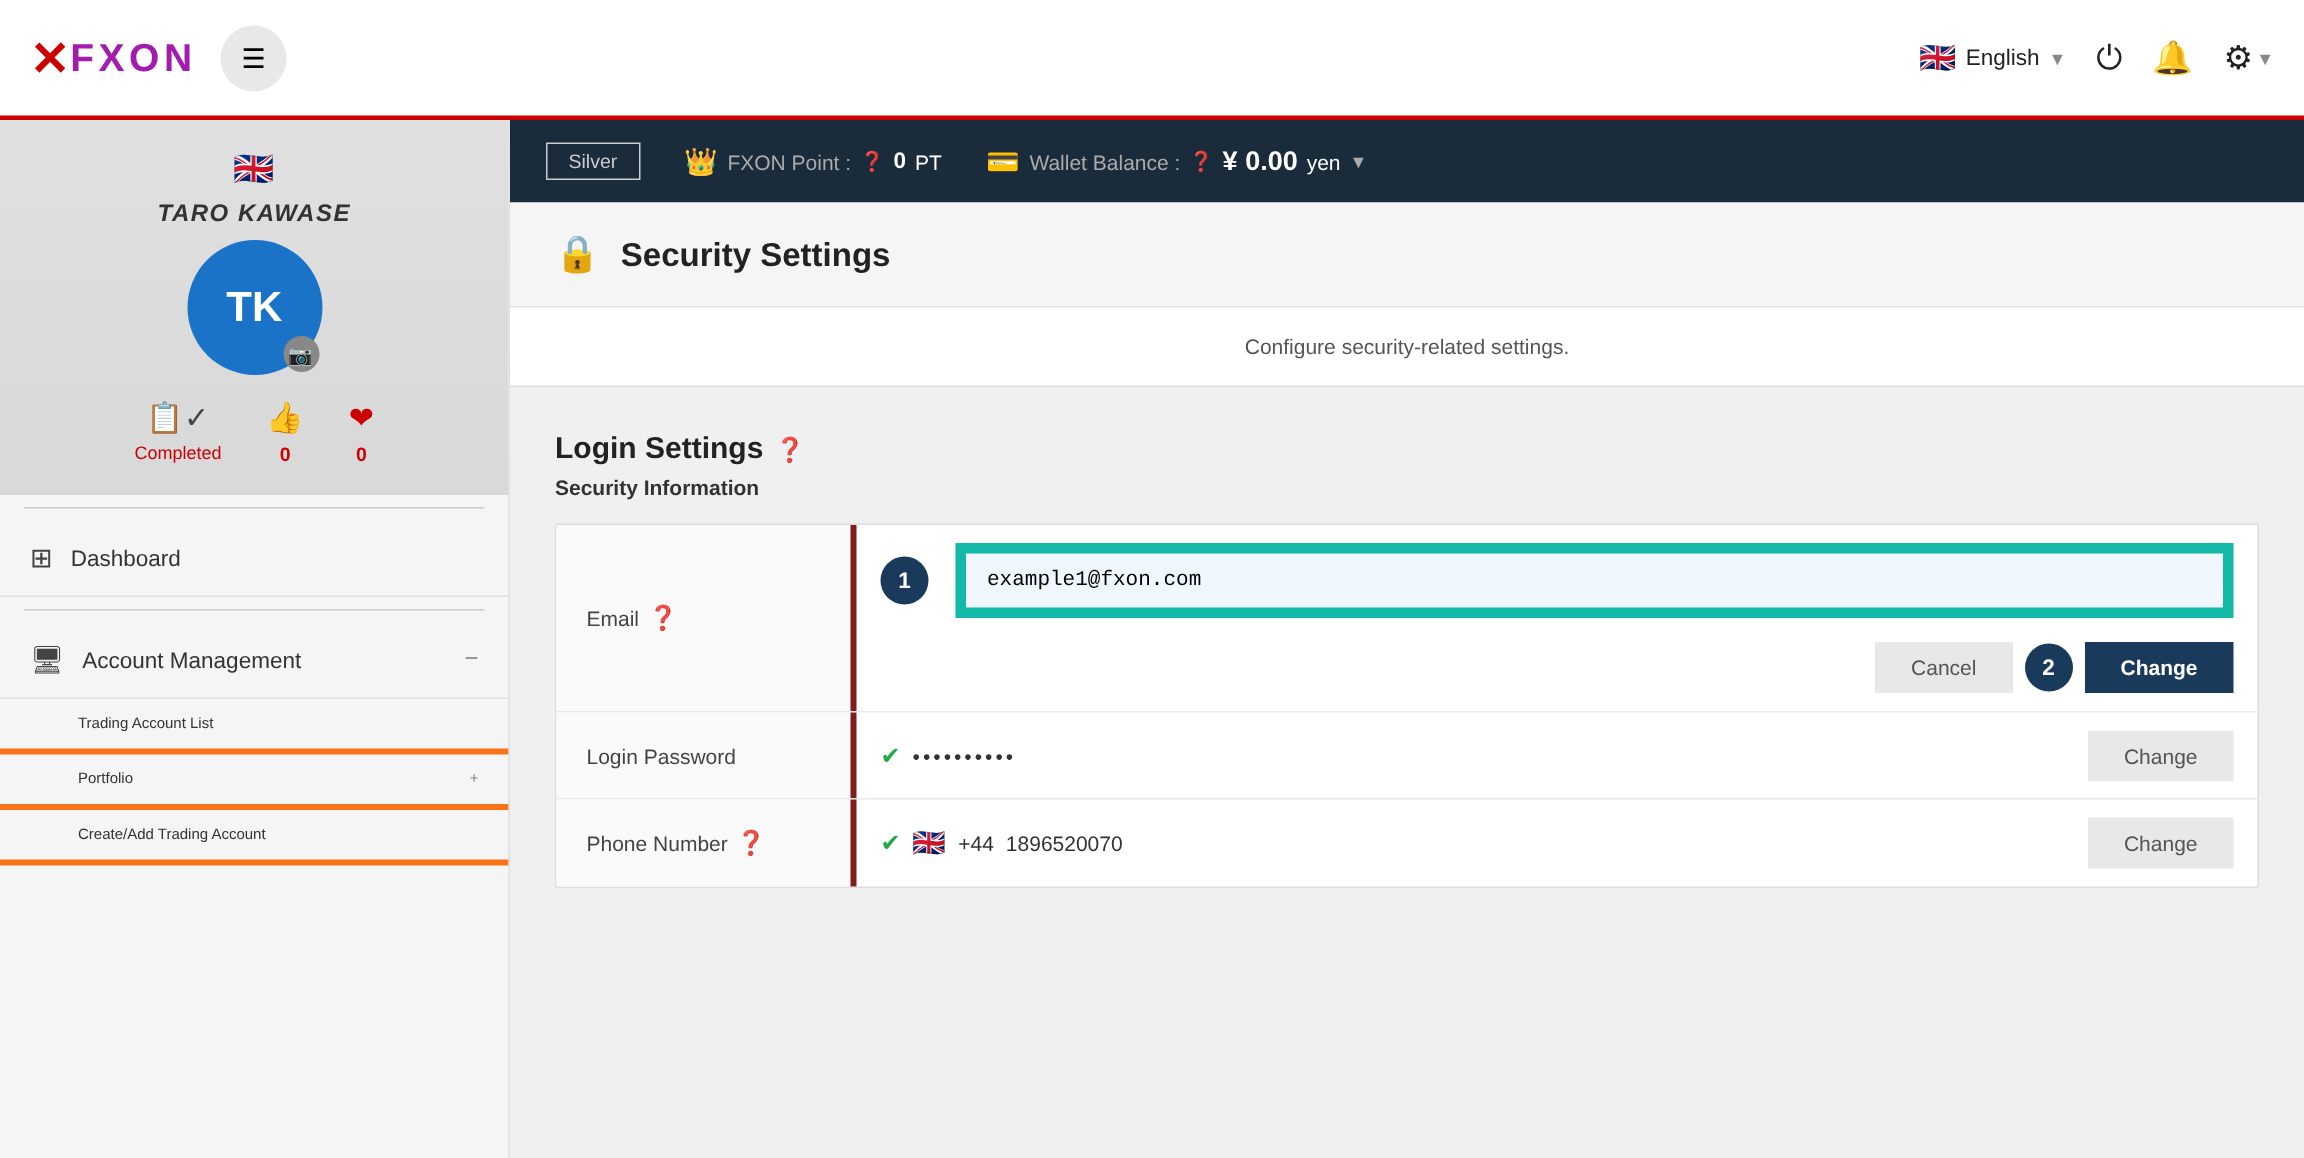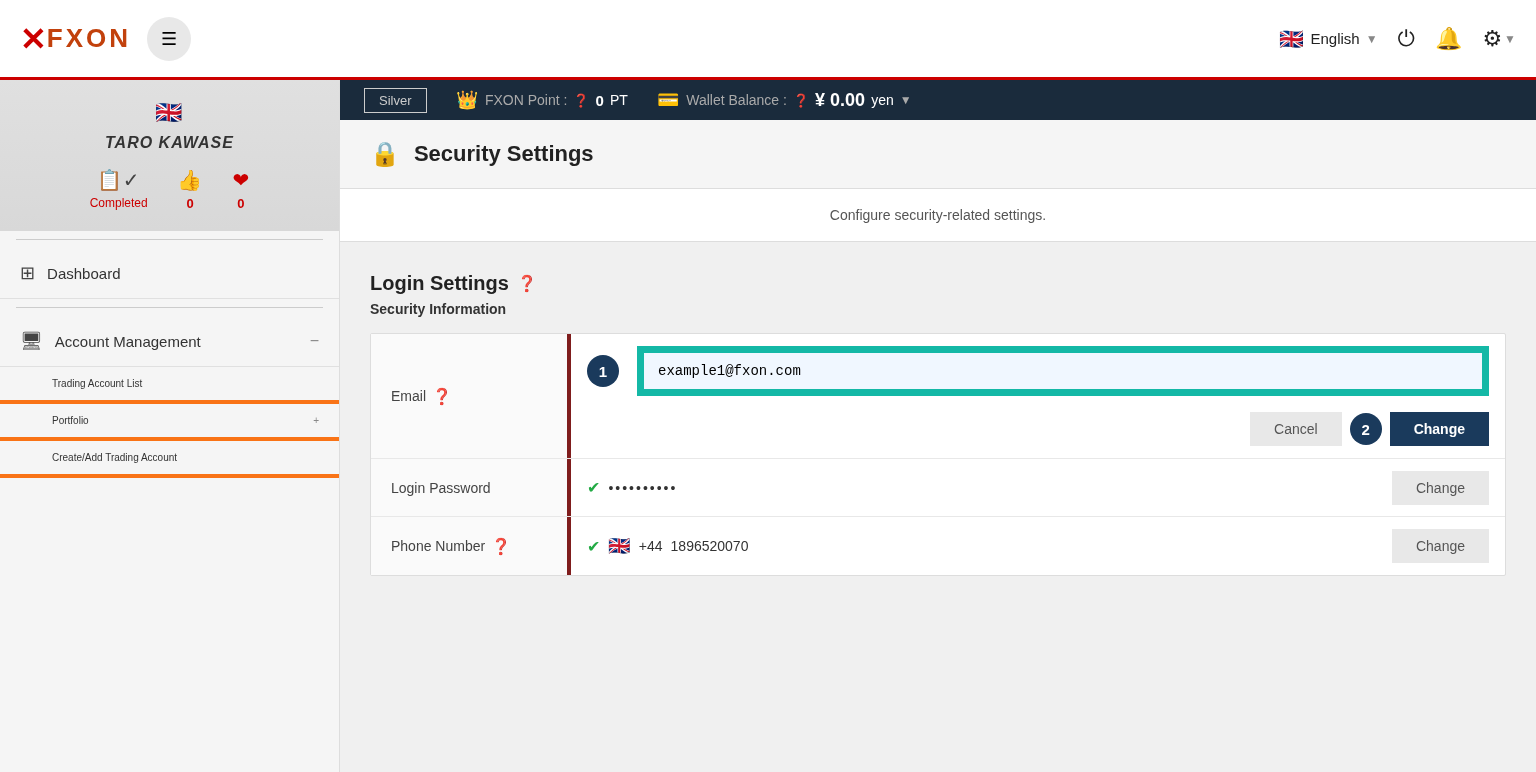--- a/index.html
+++ b/index.html
@@ -147,21 +147,21 @@
       background: #f0f0f0;
     }
 
     
     .info-bar {
       background: #1a2b3c;
       color: #fff;
       display: flex;
       align-items: center;
       padding: 0 24px;
-      height: 40px;
+      height: 55px;
       gap: 30px;
     }
     .silver-badge {
       border: 1px solid #ccc;
       color: #ccc;
       padding: 4px 14px;
       font-size: 13px;
       background: transparent;
     }
     .info-bar-item {
@@ -337,21 +337,21 @@
     .step-1 { margin-right: 8px; }
     .step-2 { margin-right: 8px; }
   </style>
 </head>
 <body>
 
 <div class="topbar">
   <div class="topbar-logo">
     <div style="display:flex;align-items:center;gap:0;">
       <span style="color:#cc0000;font-size:32px;font-weight:900;">✕</span>
-      <span style="font-size:26px;font-weight:bold;letter-spacing:3px;color:#c2410c;"> FXON</span>
+      <span style="font-size:26px;font-weight:bold;letter-spacing:3px;color:#a21caf;"> FXON</span>
     </div>
     <button class="hamburger-btn">
       <span>☰</span>
     </button>
   </div>
   <div class="topbar-right">
     <div class="lang-selector">
       <span class="uk-flag">🇬🇧</span>
       <span class="lang-text">English</span>
       <span style="font-size:12px;color:#888;">▼</span>
@@ -364,20 +364,26 @@
     </div>
   </div>
 </div>
 
 <div class="layout">
 
   <div class="sidebar">
     <div class="sidebar-profile">
       <span class="flag-small">🇬🇧</span>
       <span class="user-name">TARO KAWASE</span>
+      <div style="position:relative;">
+        <div class="avatar-circle">
+          <span>TK</span>
+          <div class="avatar-camera">📷</div>
+        </div>
+      </div>
       <div class="profile-stats">
         <div class="stat-item">
           <span class="stat-icon">📋✓</span>
           <span class="stat-label">Completed</span>
         </div>
         <div class="stat-item">
           <span class="stat-icon">👍</span>
           <span class="stat-value">0</span>
         </div>
         <div class="stat-item">

